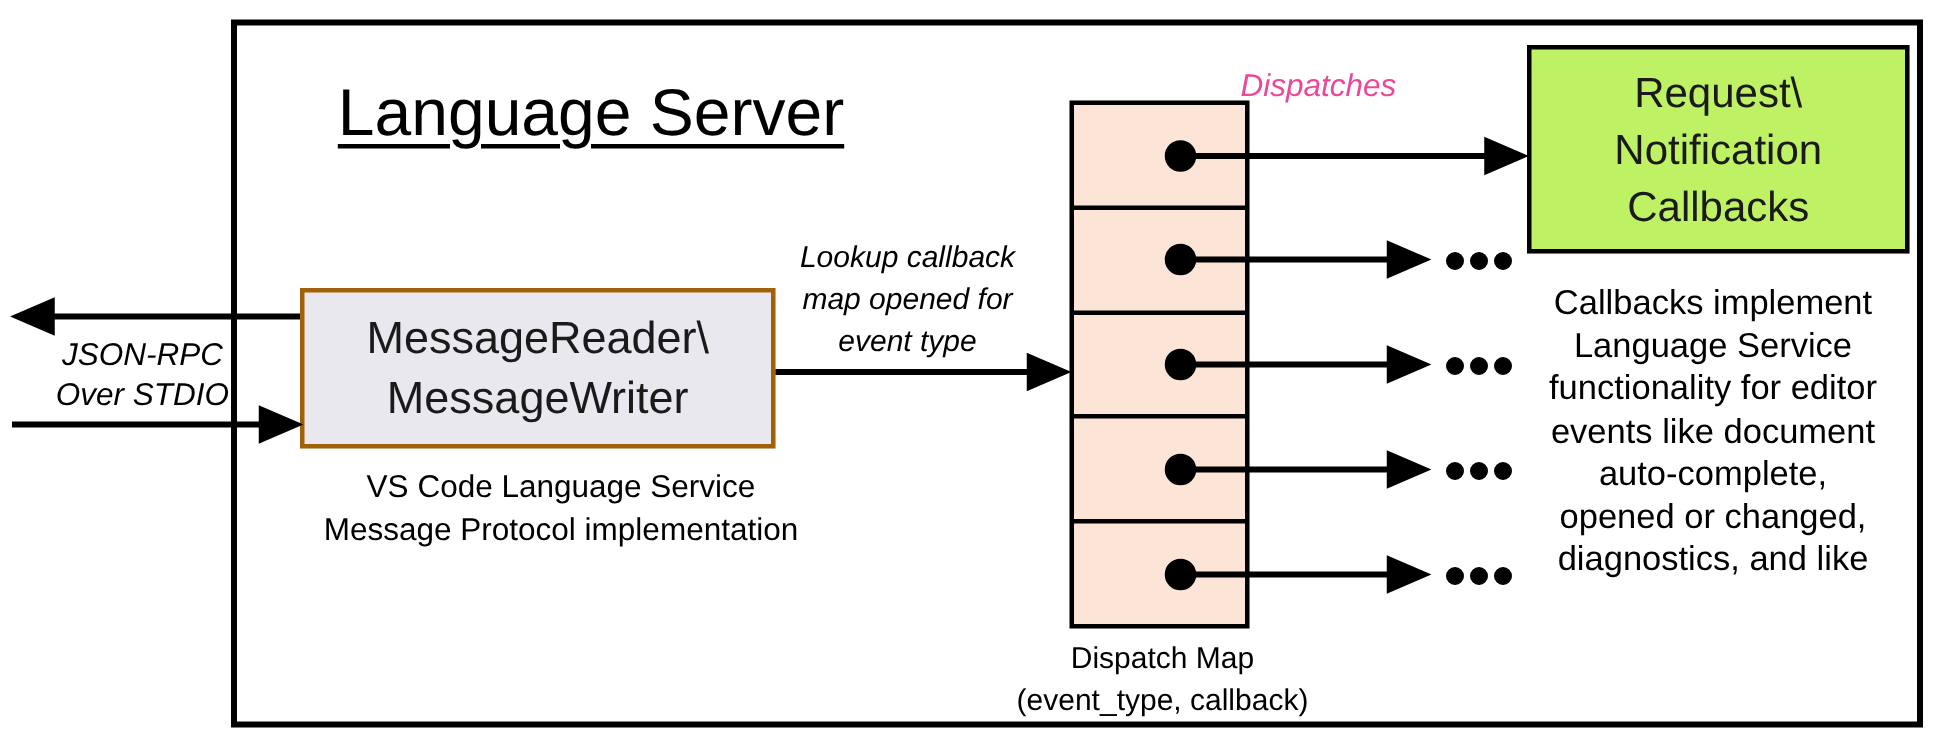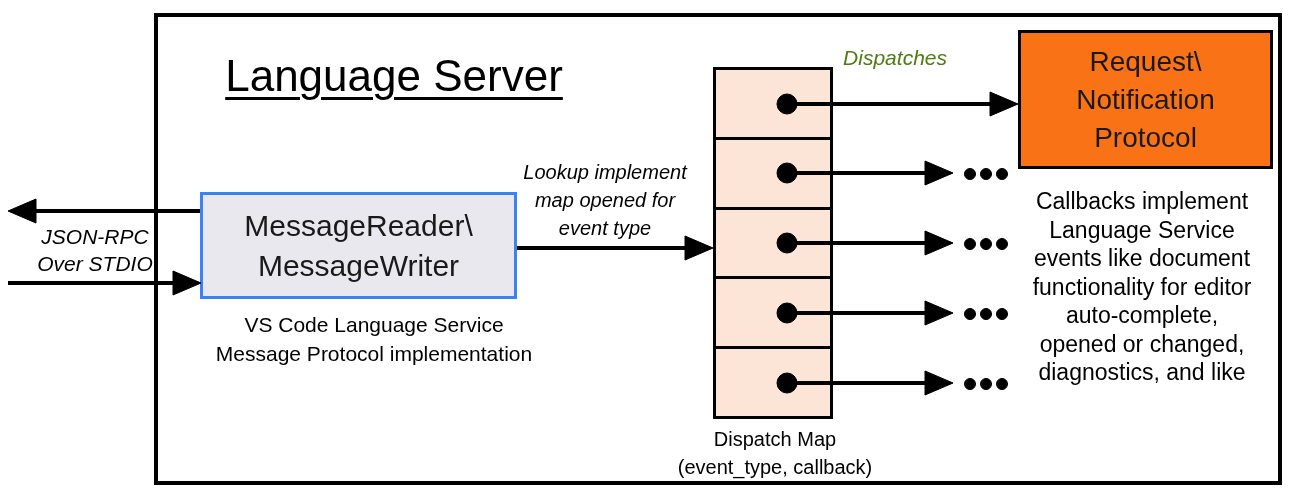--- a/index.html
+++ b/index.html
@@ -40,21 +40,21 @@
     font-style: italic;
     font-size: 21px;
     line-height: 27px;
     color: #000000;
   }
 
   .message-box {
     left: 200px; top: 192px;
     width: 317px; height: 107px;
     box-sizing: border-box;
-    border: 3px solid #3b82f6;
+    border: 3px solid #a16207;
     background: #e9e8ef;
     display: flex;
     flex-direction: column;
     justify-content: center;
     text-align: center;
     font-size: 30px;
     line-height: 40px;
     color: #1a1a1a;
   }
 
@@ -89,34 +89,34 @@
 
   .dispatch-caption {
     left: 650px; top: 425px; width: 250px;
     text-align: center;
     font-size: 20px;
     line-height: 28px;
     color: #000000;
   }
 
   .dispatches-label {
-    left: 797px; top: 44px; width: 150px;
-    text-align: right;
+    left: 827px; top: 44px; width: 150px;
+    text-align: left;
     font-style: italic;
     font-size: 21px;
     line-height: 28px;
-    color: #4d7c0f;
+    color: #ec4899;
   }
 
   .callback-box {
     left: 1018px; top: 30px;
     width: 255px; height: 139px;
     box-sizing: border-box;
     border: 3px solid #000000;
-    background: #f97316;
+    background: #bef264;
     display: flex;
     flex-direction: column;
     justify-content: center;
     text-align: center;
     font-size: 28px;
     line-height: 38px;
     color: #1a1a1a;
   }
 
   .callbacks-note {
@@ -152,21 +152,21 @@
     <div>MessageReader\</div>
     <div>MessageWriter</div>
   </div>
 
   <div class="abs message-caption">
     <div>VS Code Language Service</div>
     <div>Message Protocol implementation</div>
   </div>
 
   <div class="abs lookup-label">
-    <div>Lookup implement</div>
+    <div>Lookup callback</div>
     <div>map opened for</div>
     <div>event type</div>
   </div>
 
   <div class="abs dispatch-map">
     <div class="cell"></div>
     <div class="cell"></div>
     <div class="cell"></div>
     <div class="cell"></div>
     <div class="cell"></div>
@@ -177,28 +177,28 @@
     <div>(event_type, callback)</div>
   </div>
 
   <div class="abs dispatches-label">
     <div>Dispatches</div>
   </div>
 
   <div class="abs callback-box">
     <div>Request\</div>
     <div>Notification</div>
-    <div>Protocol</div>
+    <div>Callbacks</div>
   </div>
 
   <div class="abs callbacks-note">
     <div>Callbacks implement</div>
     <div>Language Service</div>
+    <div>functionality for editor</div>
     <div>events like document</div>
-    <div>functionality for editor</div>
     <div>auto-complete,</div>
     <div>opened or changed,</div>
     <div>diagnostics, and like</div>
   </div>
 
   <svg class="abs wires" viewBox="0 0 1291 494" xmlns="http://www.w3.org/2000/svg">
     <g stroke="#000000" stroke-width="4" fill="#000000">
 
       <g>
         <line x1="34" y1="211" x2="200" y2="211"></line>

